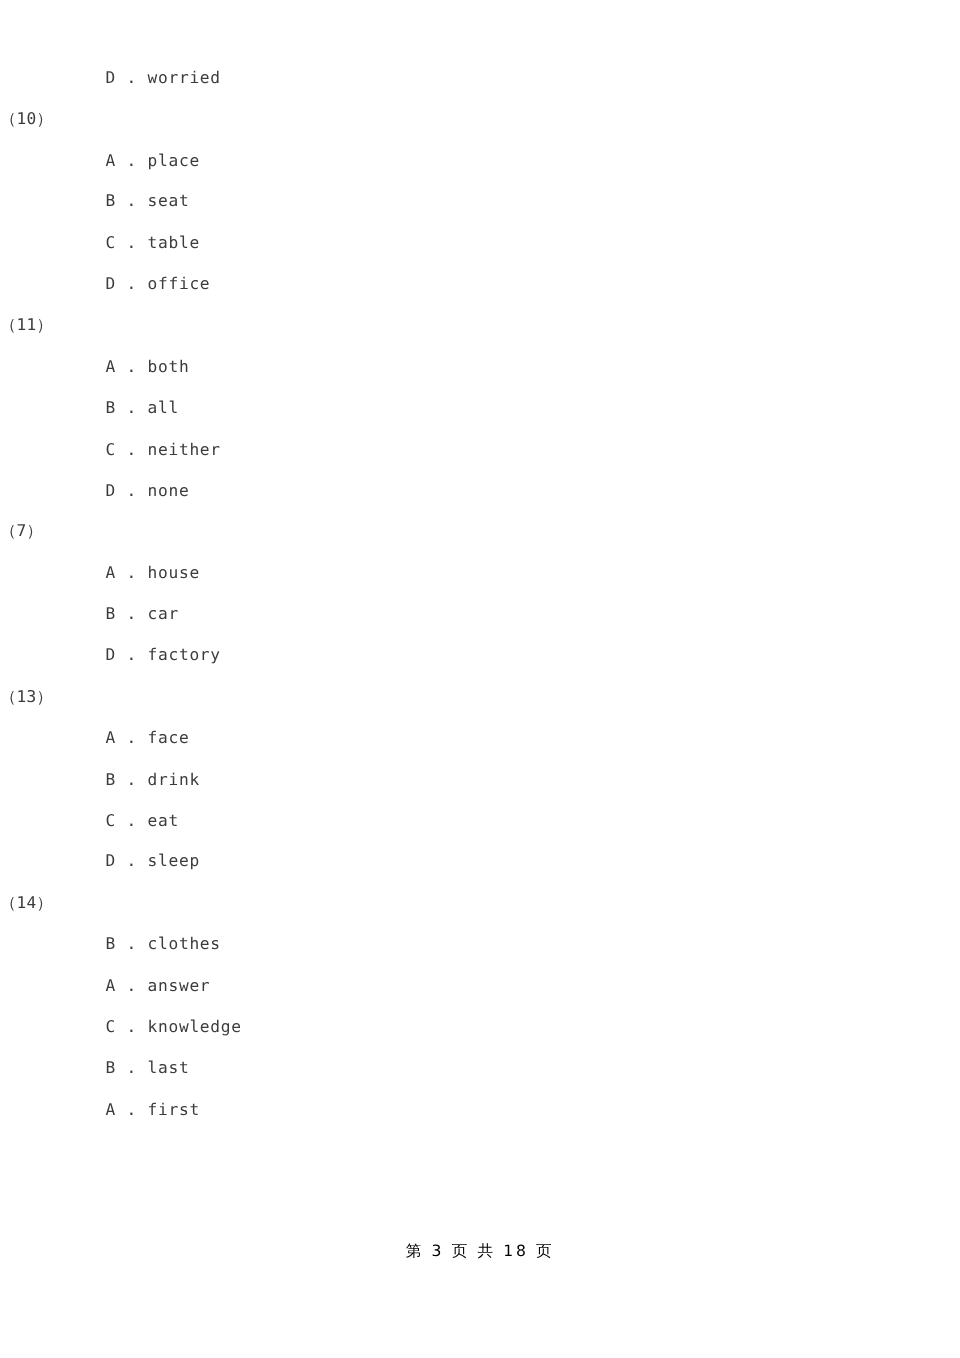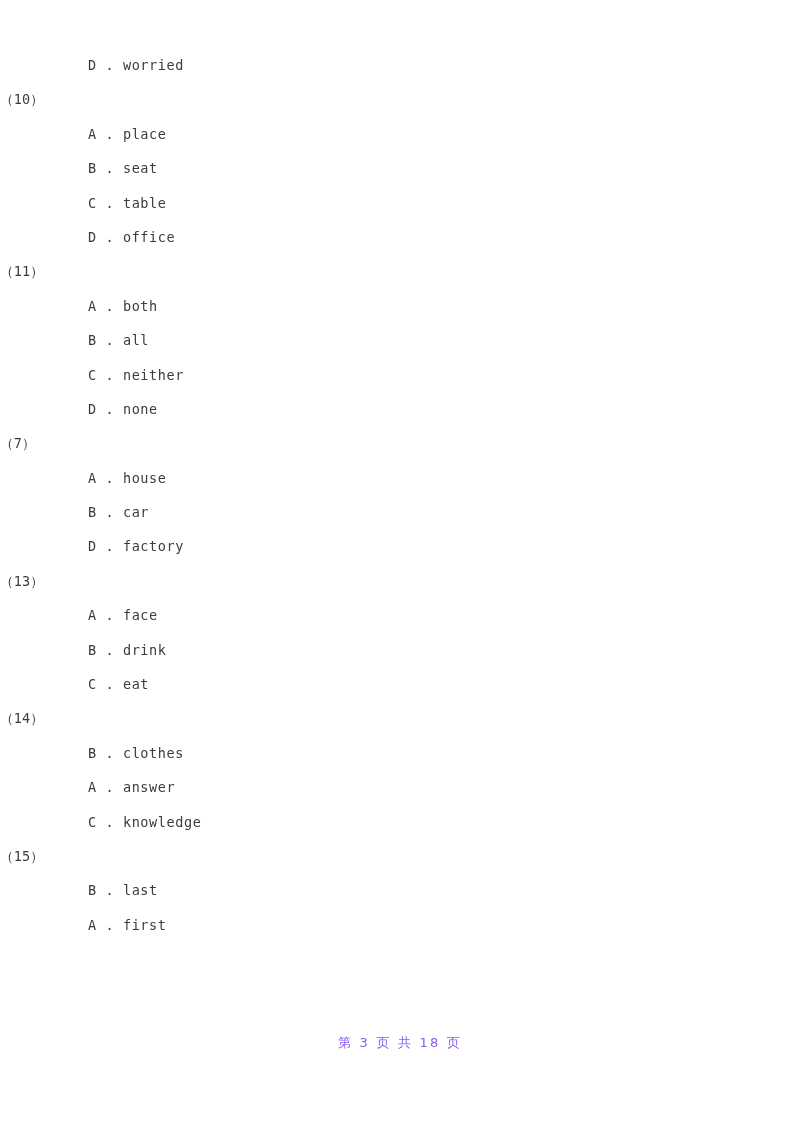--- a/index.html
+++ b/index.html
@@ -57,21 +57,21 @@
     position: absolute;
     left: 0;
     top: 1032px;
     width: 800px;
     text-align: center;
   }
   #footer .footer-text {
     display: inline-block;
     font-family: "DejaVu Sans", "Liberation Sans", sans-serif;
     font-size: 13px;
-    color: #8b5cf6;
+    color: #000000;
     letter-spacing: 2.2px;
     white-space: pre;
   }
 </style>
 </head>
 <body>
 
 <div id="page">
 
   <div id="content" style="top: 48px;">
@@ -87,25 +87,25 @@
       <div class="line option">C . neither</div>
       <div class="line option">D . none</div>
       <div class="line qnum">（7）</div>
       <div class="line option">A . house</div>
       <div class="line option">B . car</div>
       <div class="line option">D . factory</div>
       <div class="line qnum">（13）</div>
       <div class="line option">A . face</div>
       <div class="line option">B . drink</div>
       <div class="line option">C . eat</div>
+      <div class="line option">D . sleep</div>
       <div class="line qnum">（14）</div>
       <div class="line option">B . clothes</div>
       <div class="line option">A . answer</div>
       <div class="line option">C . knowledge</div>
-      <div class="line qnum">（15）</div>
       <div class="line option">B . last</div>
       <div class="line option">A . first</div>
     </div>
 
   <div id="footer">
     <span class="footer-text">第 3 页 共 18 页</span>
   </div>
 
 </div>
 

